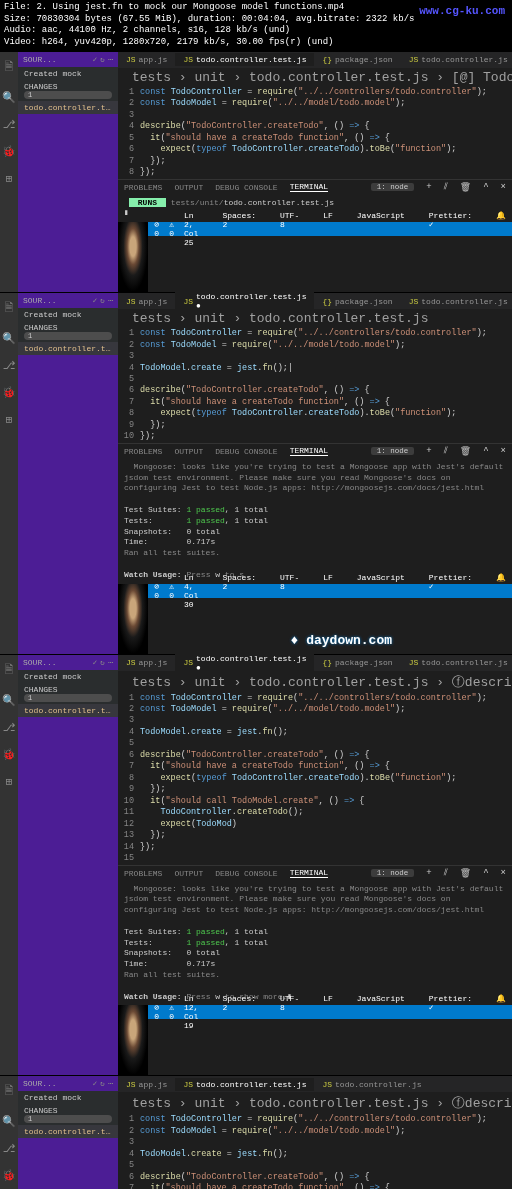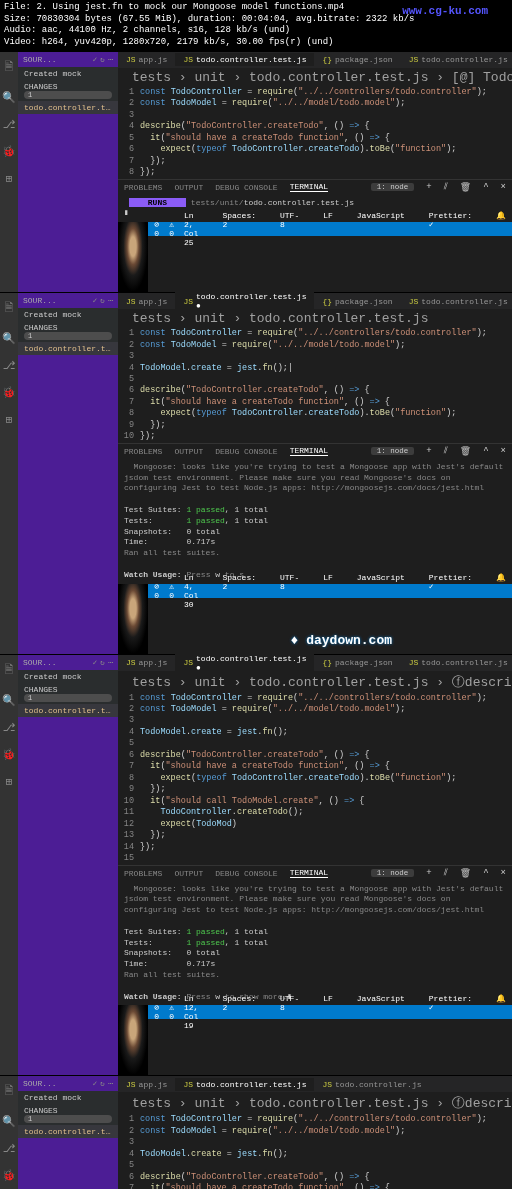--- a/index.html
+++ b/index.html
@@ -1,18 +1,18 @@
 <!DOCTYPE html>
 <html><head>
 <meta charset="utf-8">
 <style>
   * { margin:0; padding:0; box-sizing:border-box; }
   body { background:#000; font-family: Consolas,'Courier New',monospace; font-size:9px; color:#ccc; width:512px; }
   .metadata { color:#fff; font-size:9px; padding:2px 4px; line-height:1.3; background:#000; position:relative; }
-  .watermark-top { position:absolute; right:24px; top:4px; color:#55f; font-size:11px; font-weight:bold; }
+  .watermark-top { position:absolute; right:7px; top:4px; color:#55f; font-size:11px; font-weight:bold; }
   .pane { display:flex; background:#1e1e1e; border-top:1px solid #000; }
   .actbar { width:18px; background:#333; display:flex; flex-direction:column; align-items:center; padding-top:6px; gap:14px; }
   .actbar span { color:#888; font-size:11px; cursor:pointer; }
   .sidebar { width:100px; background:#4c1d95; color:#ccc; font-size:8px; }
   .side-hdr { display:flex; justify-content:space-between; padding:3px 5px; color:#aaa; font-size:8px; }
   .side-hdr .icons span { margin-left:3px; color:#888; }
   .side-row { padding:2px 6px; background:#2a2d2e; }
   .side-row.badge { display:flex; justify-content:space-between;flex-direction:column; }
   .side-row.badge .b { background:#4d4d4d; border-radius:6px; padding:0 4px; font-size:7px; }
   .side-row.file { color:#e2c08d; font-size:8px; overflow:hidden; white-space:nowrap; text-overflow:ellipsis; background:#37373d; }
@@ -31,21 +31,21 @@
   .fn { color:#dcdcaa; }
   .var { color:#9cdcfe; }
   .prop { color:#9cdcfe; }
   .panel-tabs { display:flex; background:#1e1e1e; border-top:1px solid #333; padding:2px 6px; font-size:8px; gap:12px; align-items:center; }
   .panel-tabs .pt { color:#888; cursor:pointer; }
   .panel-tabs .pt.active { color:#fff; border-bottom:1px solid #ffffff; }
   .panel-tabs .spacer { flex:1; }
   .panel-tabs .tool { color:#ccc; background:#3c3c3c; padding:0 6px; font-size:7.5px; border-radius:2px; }
   .panel-tabs .ticon { color:#ccc; cursor:pointer; font-size:9px; }
   .term { background:#1e1e1e; font-size:8px; padding:3px 6px; line-height:1.35; white-space:pre-wrap; word-break:break-word; }
-  .term .runs { background:#8b5cf6; color:#000; padding:0 19px; font-weight:bold; }
+  .term .runs { background:#86efac; color:#000; padding:0 9px; font-weight:bold; }
   .term .pass { color:#4ec94e; }
   .term .dim { color:#888; }
   .status { background:#007acc; color:#fff; font-size:8px; display:flex; align-items:center; padding:1px 6px; gap:10px; height:14px; }
   .status .right { margin-left:auto; display:flex; gap:24px; }
   .video { width:118px; background:#000; display:flex; align-items:flex-end; }
   .video .face { width:100%; height:70px; background:radial-gradient(ellipse at 50% 35%, #c9a57a 15%, #6b4a35 28%, #1a1a1a 45%, #000 70%); }
   .overlay-mid { position:relative; }
   .overlay-mid::after { content:attr(data-ov); position:absolute; right:120px; bottom:6px; color:#fff; font-size:13px; font-weight:bold; text-shadow:0 0 3px #007acc; }
   .main-col { flex:1; display:flex; flex-direction:column; min-width:0; }
   .bottom-row { display:flex; }

